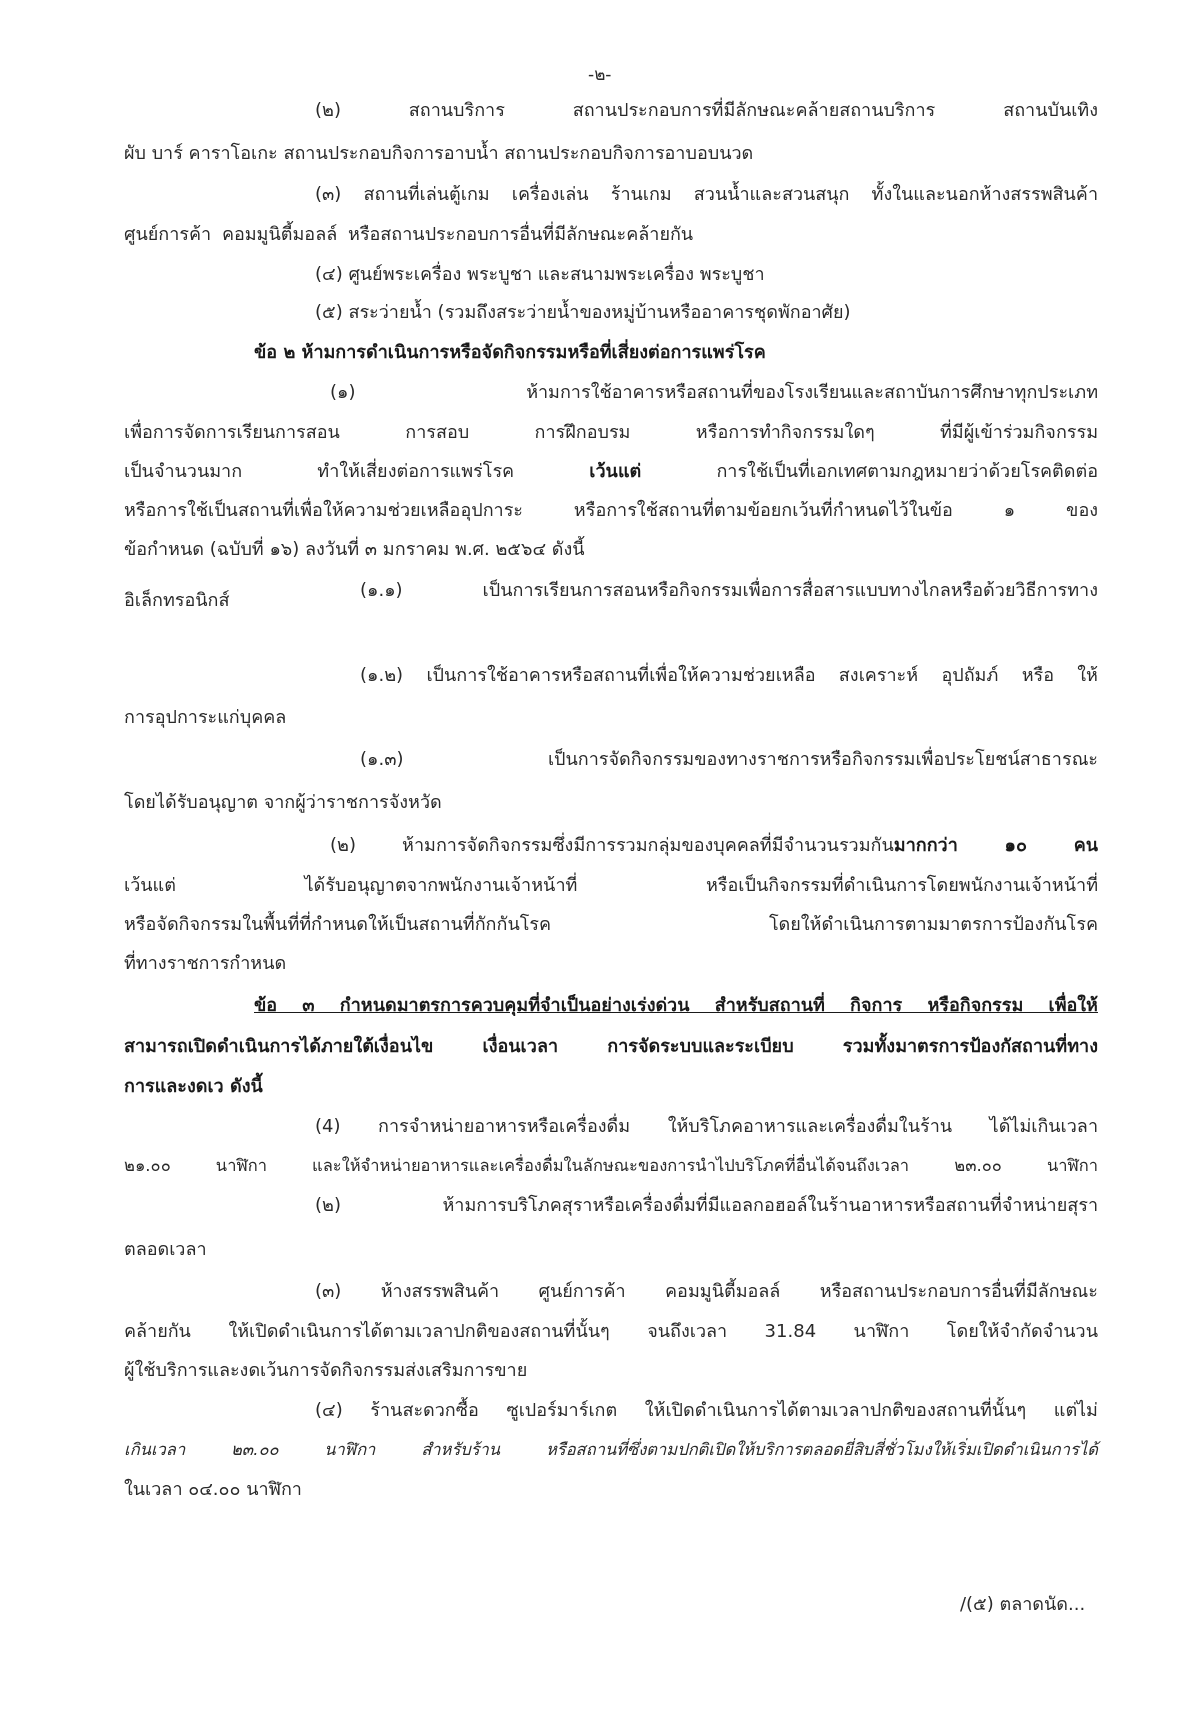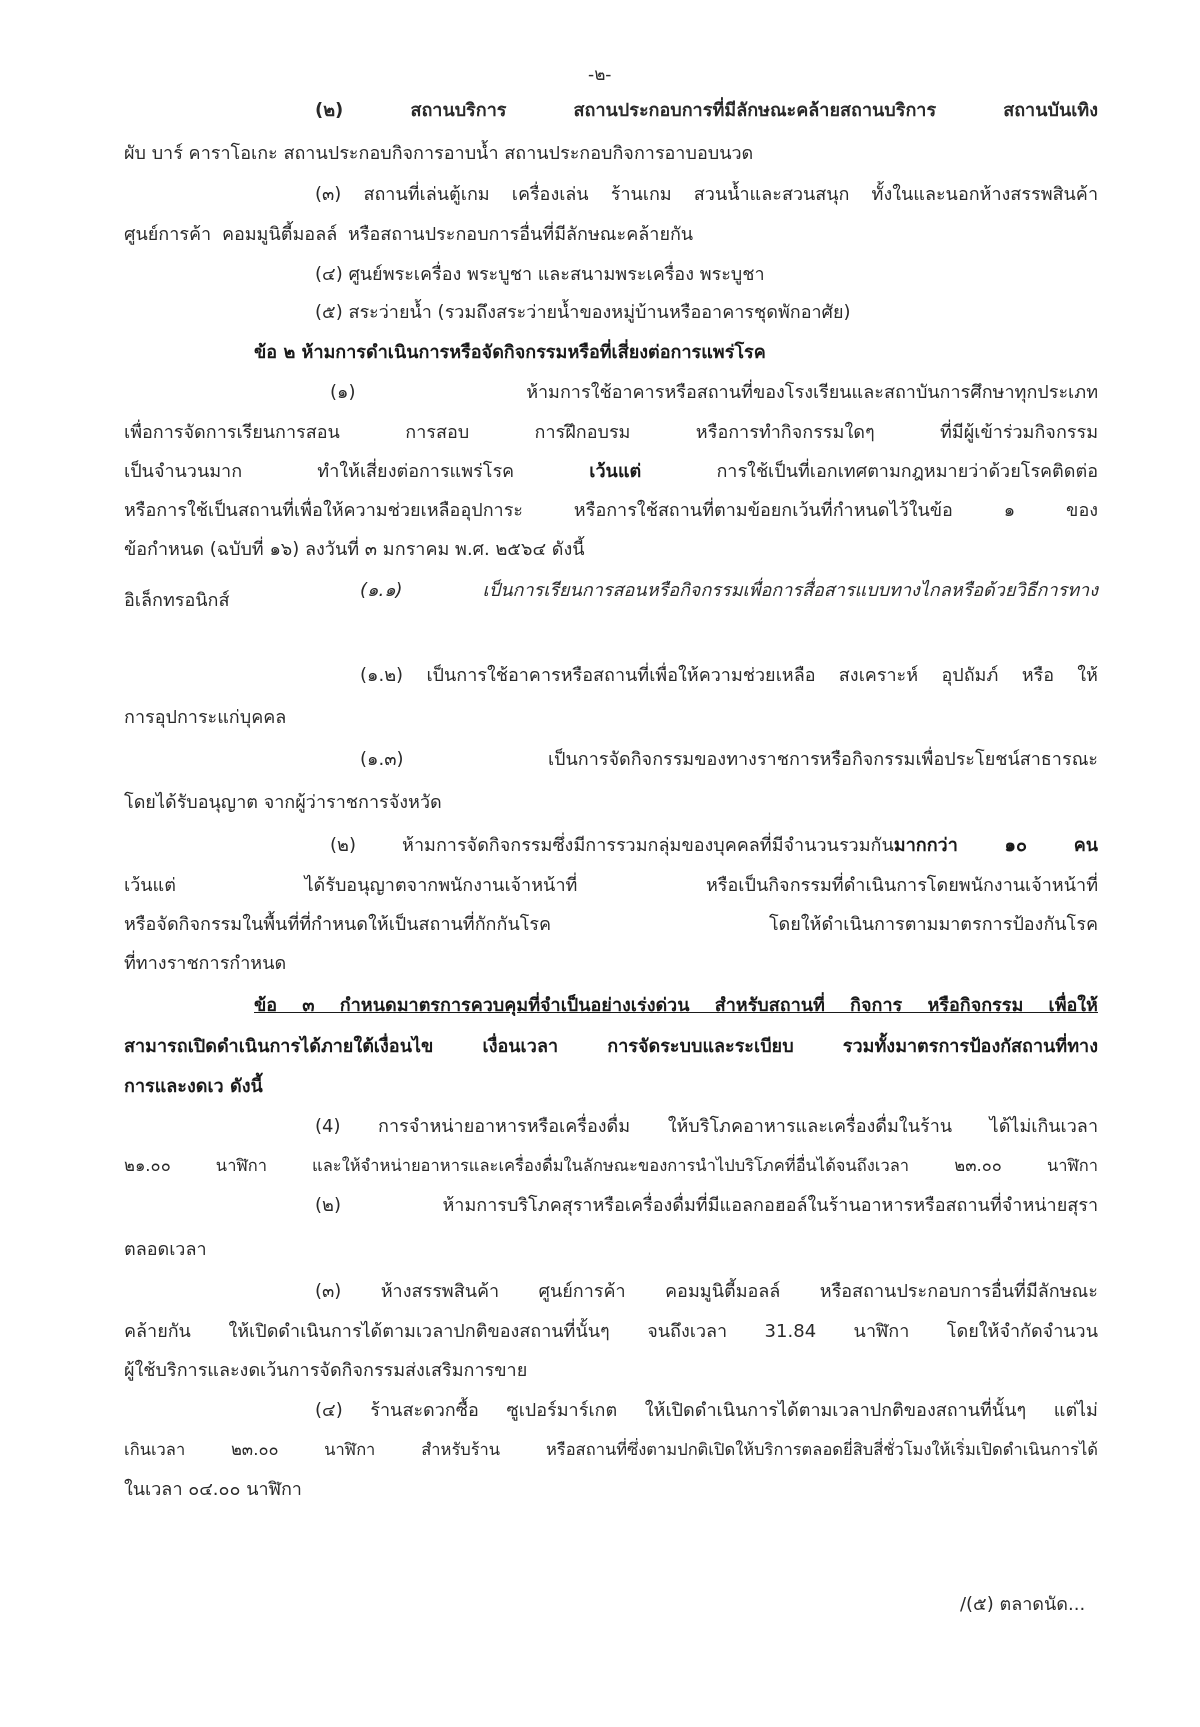--- a/index.html
+++ b/index.html
@@ -33,38 +33,38 @@
   .pagenum { font-size: 17px; }
   b { font-weight: bold; color: #1a1a1a; }
 </style>
 </head>
 <body>
 
 <div class="page">
 
   <div class="line pagenum" style="left:588px; top:62px;">-๒-</div>
 
-  <div class="line justify" style="left:315px; top:98px; width:783px;font-weight:bold;">(๒)  สถานบริการ สถานประกอบการที่มีลักษณะคล้ายสถานบริการ สถานบันเทิง</div>
+  <div class="line justify" style="left:315px; top:98px; width:783px;">(๒)  สถานบริการ สถานประกอบการที่มีลักษณะคล้ายสถานบริการ สถานบันเทิง</div>
   <div class="line" style="left:124px; top:141px;">ผับ บาร์ คาราโอเกะ สถานประกอบกิจการอาบน้ำ สถานประกอบกิจการอาบอบนวด</div>
   <div class="line justify" style="left:315px; top:182px; width:783px;">(๓)  สถานที่เล่นตู้เกม เครื่องเล่น ร้านเกม สวนน้ำและสวนสนุก ทั้งในและนอกห้างสรรพสินค้า</div>
   <div class="line" style="left:124px; top:223px;font-family:Liberation Mono, monospace;">ศูนย์การค้า คอมมูนิตี้มอลล์ หรือสถานประกอบการอื่นที่มีลักษณะคล้ายกัน</div>
   <div class="line" style="left:315px; top:262px;">(๔)  ศูนย์พระเครื่อง พระบูชา และสนามพระเครื่อง พระบูชา</div>
   <div class="line" style="left:315px; top:300px;">(๕)  สระว่ายน้ำ (รวมถึงสระว่ายน้ำของหมู่บ้านหรืออาคารชุดพักอาศัย)</div>
 
   <div class="line bold" style="left:254px; top:340px;">ข้อ ๒  ห้ามการดำเนินการหรือจัดกิจกรรมหรือที่เสี่ยงต่อการแพร่โรค</div>
 
   <div class="line justify" style="left:330px; top:380px; width:768px;">(๑) ห้ามการใช้อาคารหรือสถานที่ของโรงเรียนและสถาบันการศึกษาทุกประเภท</div>
   <div class="line justify" style="left:124px; top:420px; width:974px;">เพื่อการจัดการเรียนการสอน การสอบ การฝึกอบรม หรือการทำกิจกรรมใดๆ ที่มีผู้เข้าร่วมกิจกรรม</div>
   <div class="line justify" style="left:124px; top:459px; width:974px;">
     <span>เป็นจำนวนมาก ทำให้เสี่ยงต่อการแพร่โรค </span><b>เว้นแต่</b><span> การใช้เป็นที่เอกเทศตามกฎหมายว่าด้วยโรคติดต่อ</span>
   </div>
   <div class="line justify" style="left:124px; top:498px; width:974px;">หรือการใช้เป็นสถานที่เพื่อให้ความช่วยเหลืออุปการะ หรือการใช้สถานที่ตามข้อยกเว้นที่กำหนดไว้ในข้อ ๑ ของ</div>
   <div class="line" style="left:124px; top:537px;">ข้อกำหนด (ฉบับที่ ๑๖) ลงวันที่ ๓ มกราคม พ.ศ. ๒๕๖๔ ดังนี้</div>
 
-  <div class="line justify" style="left:360px; top:578px; width:738px;font-style:italic;">(๑.๑) เป็นการเรียนการสอนหรือกิจกรรมเพื่อการสื่อสารแบบทางไกลหรือด้วยวิธีการทาง</div>
+  <div class="line justify" style="left:360px; top:578px; width:738px;">(๑.๑) เป็นการเรียนการสอนหรือกิจกรรมเพื่อการสื่อสารแบบทางไกลหรือด้วยวิธีการทาง</div>
   <div class="line" style="left:124px; top:588px;">อิเล็กทรอนิกส์</div>
   <div class="line justify" style="left:360px; top:663px; width:738px;">(๑.๒) เป็นการใช้อาคารหรือสถานที่เพื่อให้ความช่วยเหลือ สงเคราะห์ อุปถัมภ์ หรือ ให้</div>
   <div class="line" style="left:124px; top:705px;">การอุปการะแก่บุคคล</div>
   <div class="line justify" style="left:360px; top:747px; width:738px;">(๑.๓) เป็นการจัดกิจกรรมของทางราชการหรือกิจกรรมเพื่อประโยชน์สาธารณะ</div>
   <div class="line" style="left:124px; top:790px;text-align:center;">โดยได้รับอนุญาต จากผู้ว่าราชการจังหวัด</div>
 
   <div class="line justify" style="left:330px; top:833px; width:768px;">
     <span>(๒) ห้ามการจัดกิจกรรมซึ่งมีการรวมกลุ่มของบุคคลที่มีจำนวนรวมกัน</span><b>มากกว่า ๑๐ คน</b><span></span>
   </div>
   <div class="line justify" style="left:124px; top:873px; width:974px;">เว้นแต่ ได้รับอนุญาตจากพนักงานเจ้าหน้าที่ หรือเป็นกิจกรรมที่ดำเนินการโดยพนักงานเจ้าหน้าที่</div>
@@ -76,17 +76,17 @@
   <div class="line bold" style="left:124px; top:1074px;">การและงดเว ดังนี้</div>
 
   <div class="line justify" style="left:315px; top:1114px; width:783px;">(4)  การจำหน่ายอาหารหรือเครื่องดื่ม ให้บริโภคอาหารและเครื่องดื่มในร้าน ได้ไม่เกินเวลา</div>
   <div class="line justify" style="left:124px; top:1154px; width:974px; font-size:16.5px;">๒๑.๐๐ นาฬิกา และให้จำหน่ายอาหารและเครื่องดื่มในลักษณะของการนำไปบริโภคที่อื่นได้จนถึงเวลา ๒๓.๐๐ นาฬิกา</div>
   <div class="line justify" style="left:315px; top:1193px; width:783px;">(๒)  ห้ามการบริโภคสุราหรือเครื่องดื่มที่มีแอลกอฮอล์ในร้านอาหารหรือสถานที่จำหน่ายสุรา</div>
   <div class="line" style="left:124px; top:1237px;">ตลอดเวลา</div>
   <div class="line justify" style="left:315px; top:1279px; width:783px;">(๓)  ห้างสรรพสินค้า ศูนย์การค้า คอมมูนิตี้มอลล์ หรือสถานประกอบการอื่นที่มีลักษณะ</div>
   <div class="line justify" style="left:124px; top:1319px; width:974px;">คล้ายกัน ให้เปิดดำเนินการได้ตามเวลาปกติของสถานที่นั้นๆ จนถึงเวลา 31.84 นาฬิกา โดยให้จำกัดจำนวน</div>
   <div class="line" style="left:124px; top:1358px;">ผู้ใช้บริการและงดเว้นการจัดกิจกรรมส่งเสริมการขาย</div>
   <div class="line justify" style="left:315px; top:1398px; width:783px;">(๔)  ร้านสะดวกซื้อ ซูเปอร์มาร์เกต ให้เปิดดำเนินการได้ตามเวลาปกติของสถานที่นั้นๆ แต่ไม่</div>
-  <div class="line justify" style="left:124px; top:1438px; width:974px; font-size:16.5px;">เกินเวลา ๒๓.๐๐ นาฬิกา สำหรับร้าน หรือสถานที่ซึ่งตามปกติเปิดให้บริการตลอดยี่สิบสี่ชั่วโมงให้เริ่มเปิดดำเนินการได้</div>
+  <div class="line justify" style="left:124px; top:1438px; width:974px; font-size:16.5px;font-style:italic;">เกินเวลา ๒๓.๐๐ นาฬิกา สำหรับร้าน หรือสถานที่ซึ่งตามปกติเปิดให้บริการตลอดยี่สิบสี่ชั่วโมงให้เริ่มเปิดดำเนินการได้</div>
   <div class="line" style="left:124px; top:1477px;">ในเวลา ๐๔.๐๐ นาฬิกา</div>
 
   <div class="line" style="left:960px; top:1592px;">/(๕) ตลาดนัด...</div>
 </div>
 
 </body></html>

